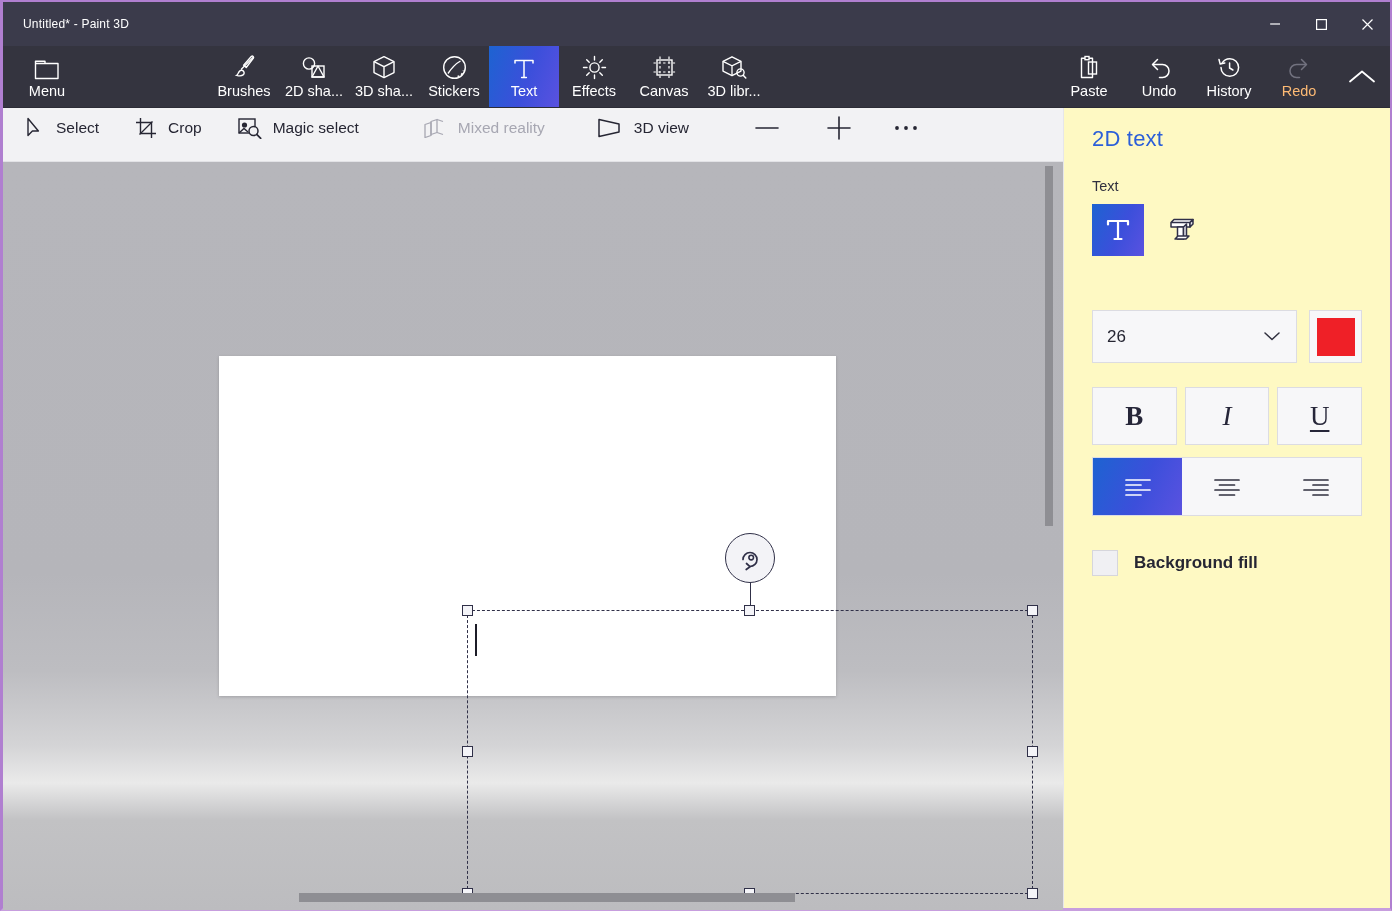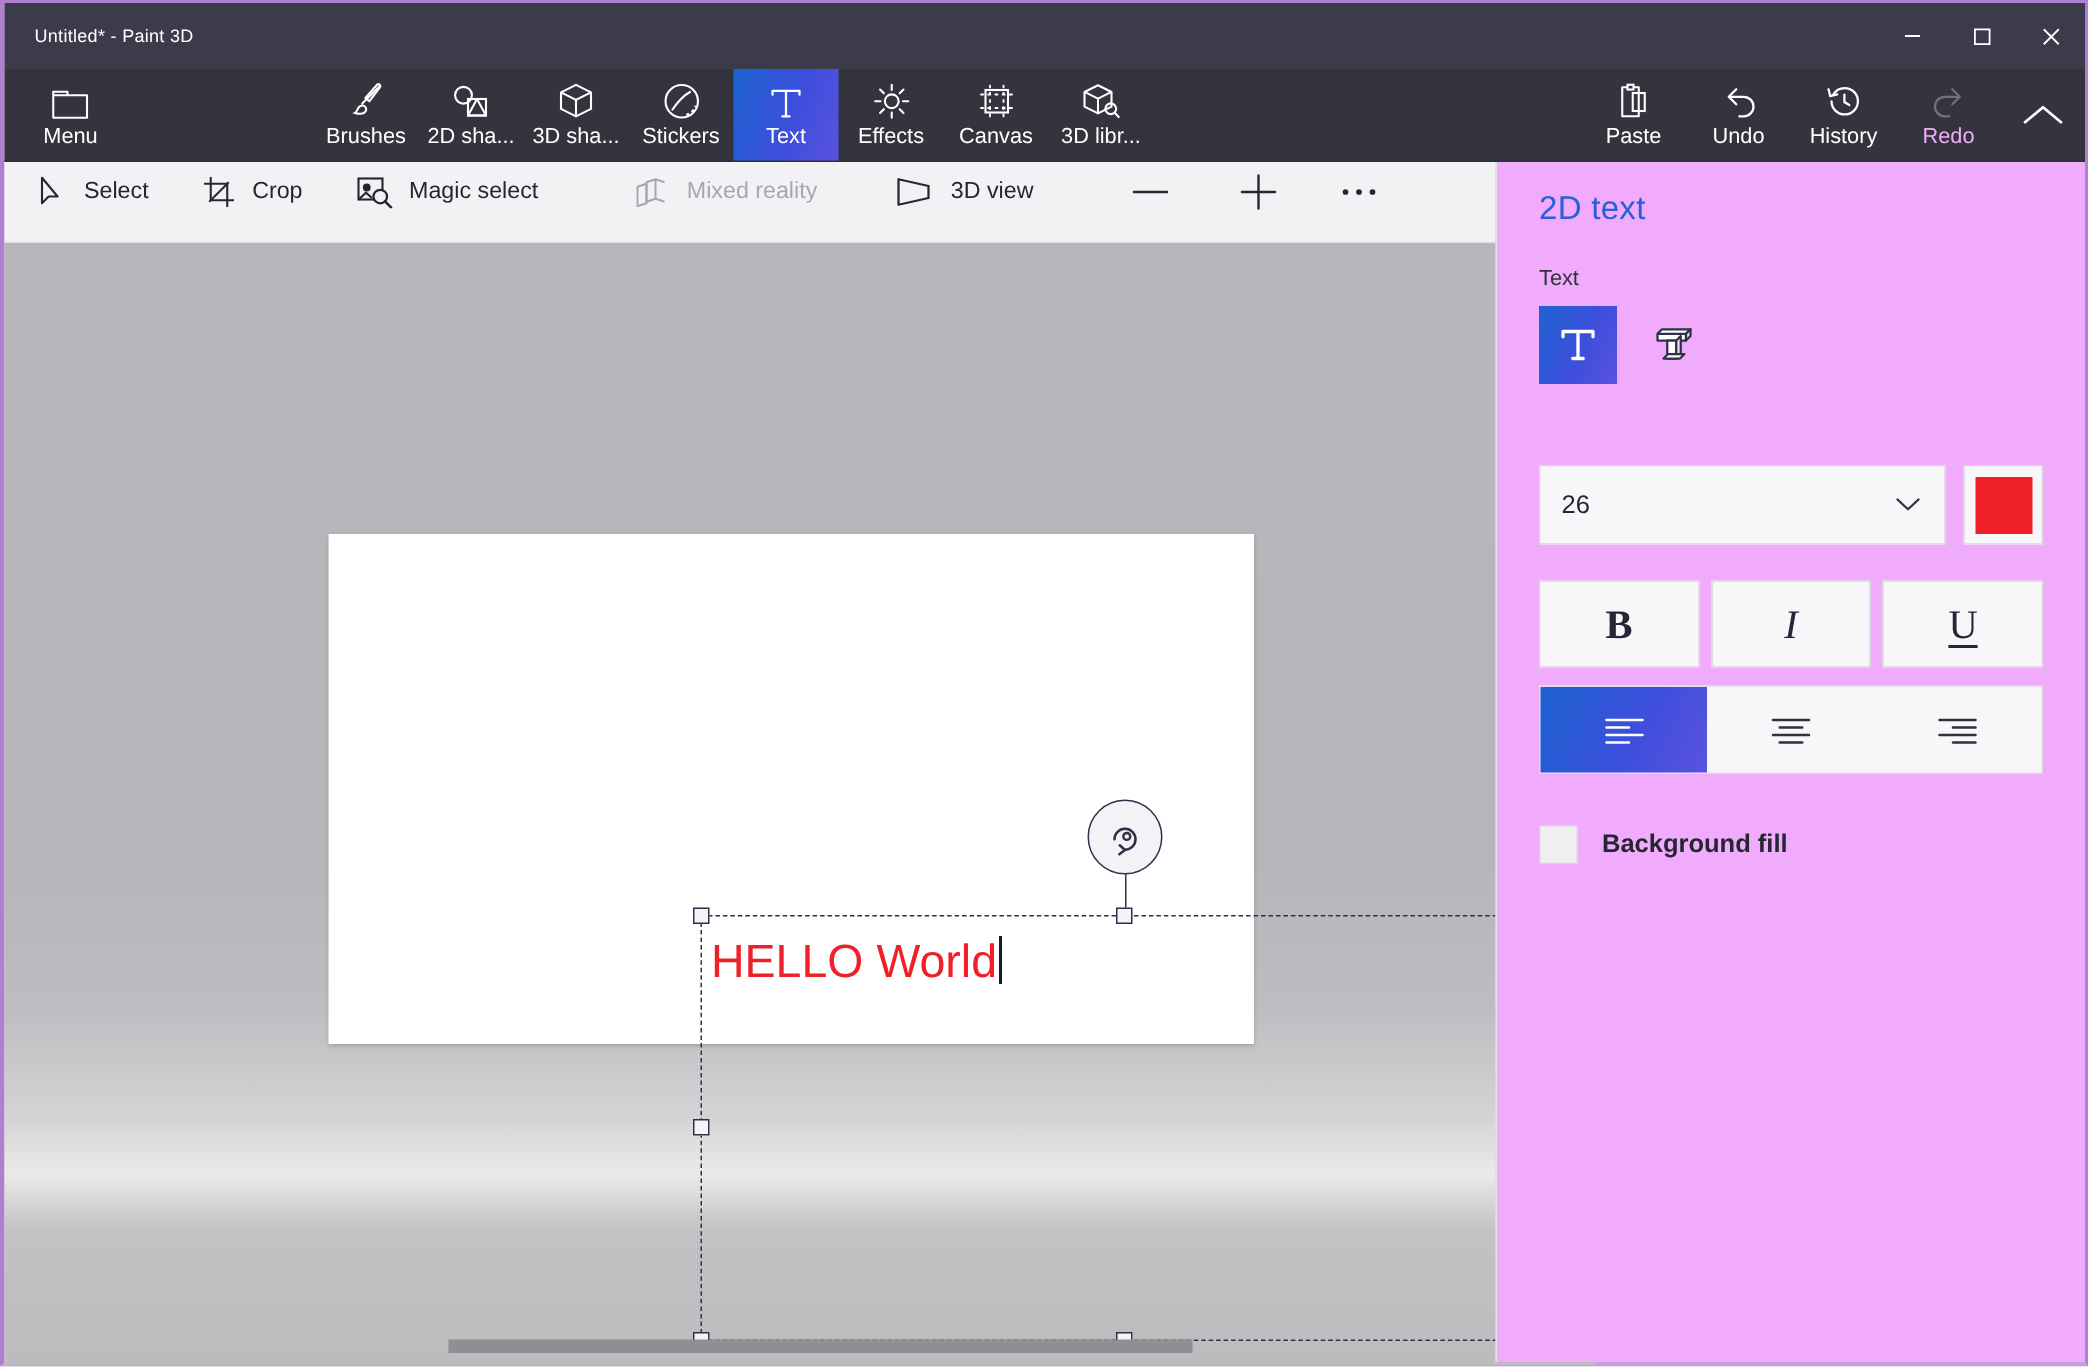--- a/index.html
+++ b/index.html
@@ -52,21 +52,21 @@
   }
   .rb .ic { height: 26px; display: flex; align-items: flex-end; }
   .rb .lb {
     font-size: 14.5px; margin-top: 4px; white-space: nowrap;
     line-height: 1;
   }
   .rb.menu { width: 88px; }
   .rb.sel {
     background: linear-gradient(110deg, #1d63d1 0%, #3c4fdb 55%, #5a52e0 100%);
   }
-  .rb.dis { color: #f0abfc; }
+  .rb.dis { color: #fdba74; }
   .rb-spacer { flex: 1; }
   .rb.tool { width: 70px; }
   .rb.chev { width: 56px; justify-content: center; }
 
   
   .subbar {
     position: absolute; left: 0; top: 106px; width: 1060px; height: 54px;
     background: #f2f2f4;
     display: flex; 
     border-bottom: 1px solid #e2e2e6;
@@ -154,22 +154,22 @@
   .hscroll {
     position: absolute; left: 0; bottom: 8px; width: 1060px; height: 9px;
   }
   .hthumb {
     position: absolute; left: 296px; top: 0; width: 496px; height: 9px;
     background: #8e8e93;
   }
 
   
   .panel {
-    position: absolute; right: 0; top: 106px; width: 393px; bottom: 0;
-    background: #f0abfc;
+    position: absolute; right: 0; top: 106px; width: 327px; bottom: 0;
+    background: #fef9c3;
     border-left: 1px solid #e6e6ea;
     padding: 18px 28px 0 28px;
   }
   .panel-title {
     color: #2b5fd9; font-size: 22px; font-weight: normal;
     margin-bottom: 26px; letter-spacing: .2px;
   }
   .panel-label {
     color: #30303f; font-size: 14.5px; margin-bottom: 10px;
   }
@@ -499,21 +499,21 @@
         <div class="rotstem"></div>
         <div class="rothandle">
           <svg width="30" height="30" viewBox="0 0 30 30">
             <path d="M8 16.5a7 7 0 117 7" stroke="#303048" stroke-width="1.7" fill="none" stroke-linecap="round"></path>
             <path d="M11.5 20.5l3.5 3.2-3.8 2.8" stroke="#303048" stroke-width="1.7" fill="none" stroke-linecap="round" stroke-linejoin="round"></path>
             <circle cx="16.2" cy="14.6" r="2.3" stroke="#303048" stroke-width="1.6" fill="none"></circle>
           </svg>
         </div>
 
         <div class="textcontent" style="color: rgb(239, 32, 39);">
-          <span>HELLO World</span><span class="caret"></span>
+          <span class="caret"></span>
         </div>
 
         <div class="handle h-tl"></div>
         <div class="handle h-tm"></div>
         <div class="handle h-tr"></div>
         <div class="handle h-ml"></div>
         <div class="handle h-mr"></div>
         <div class="handle h-bl"></div>
         <div class="handle h-bm"></div>
         <div class="handle h-br"></div>

